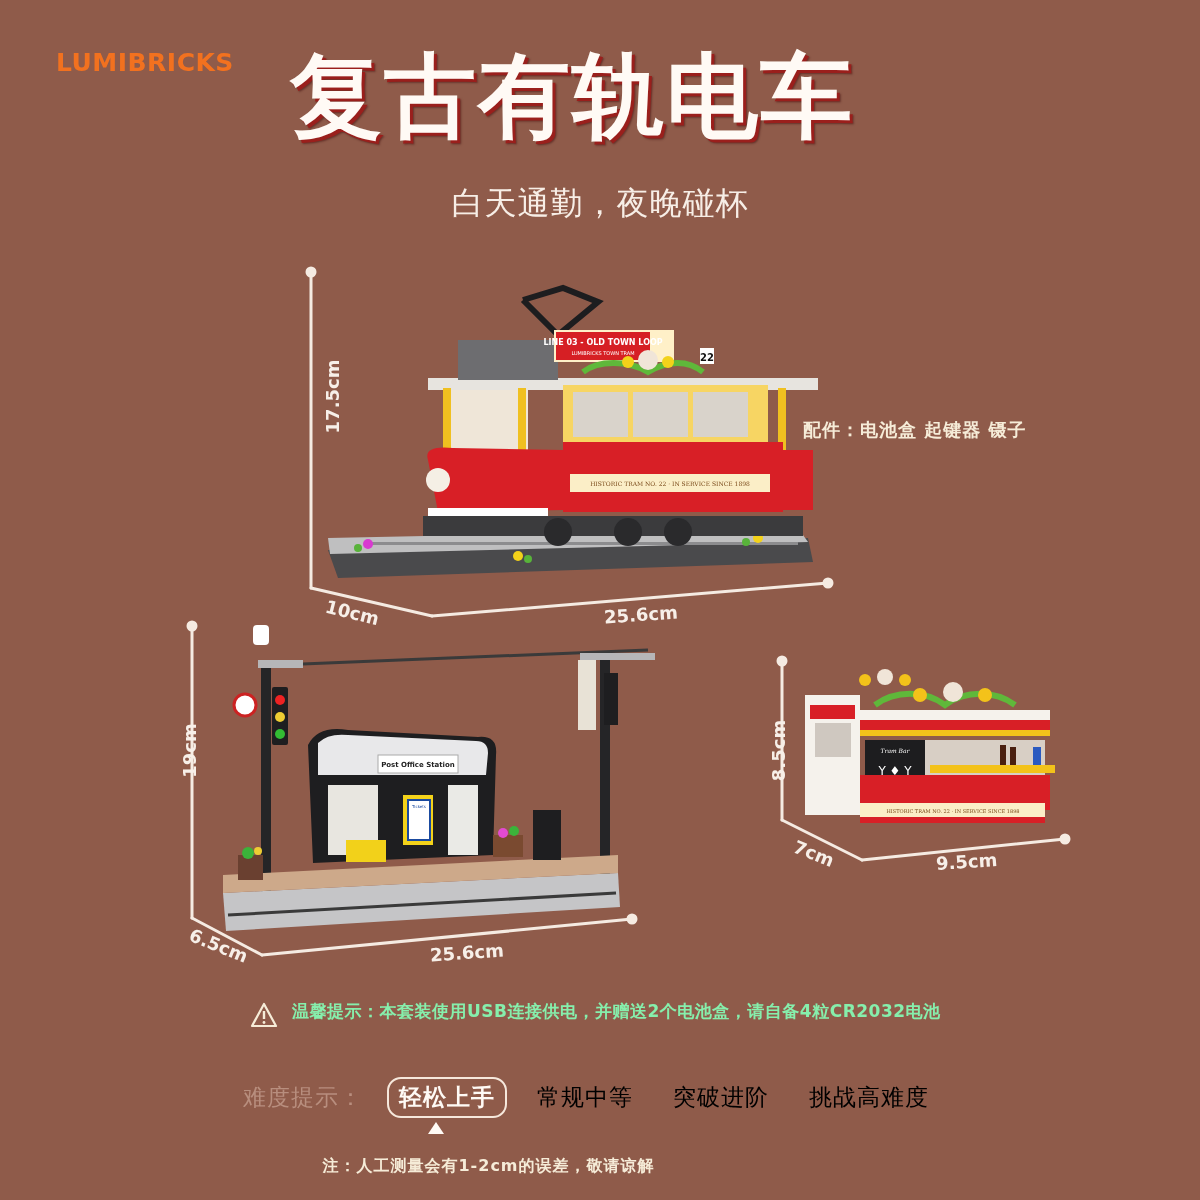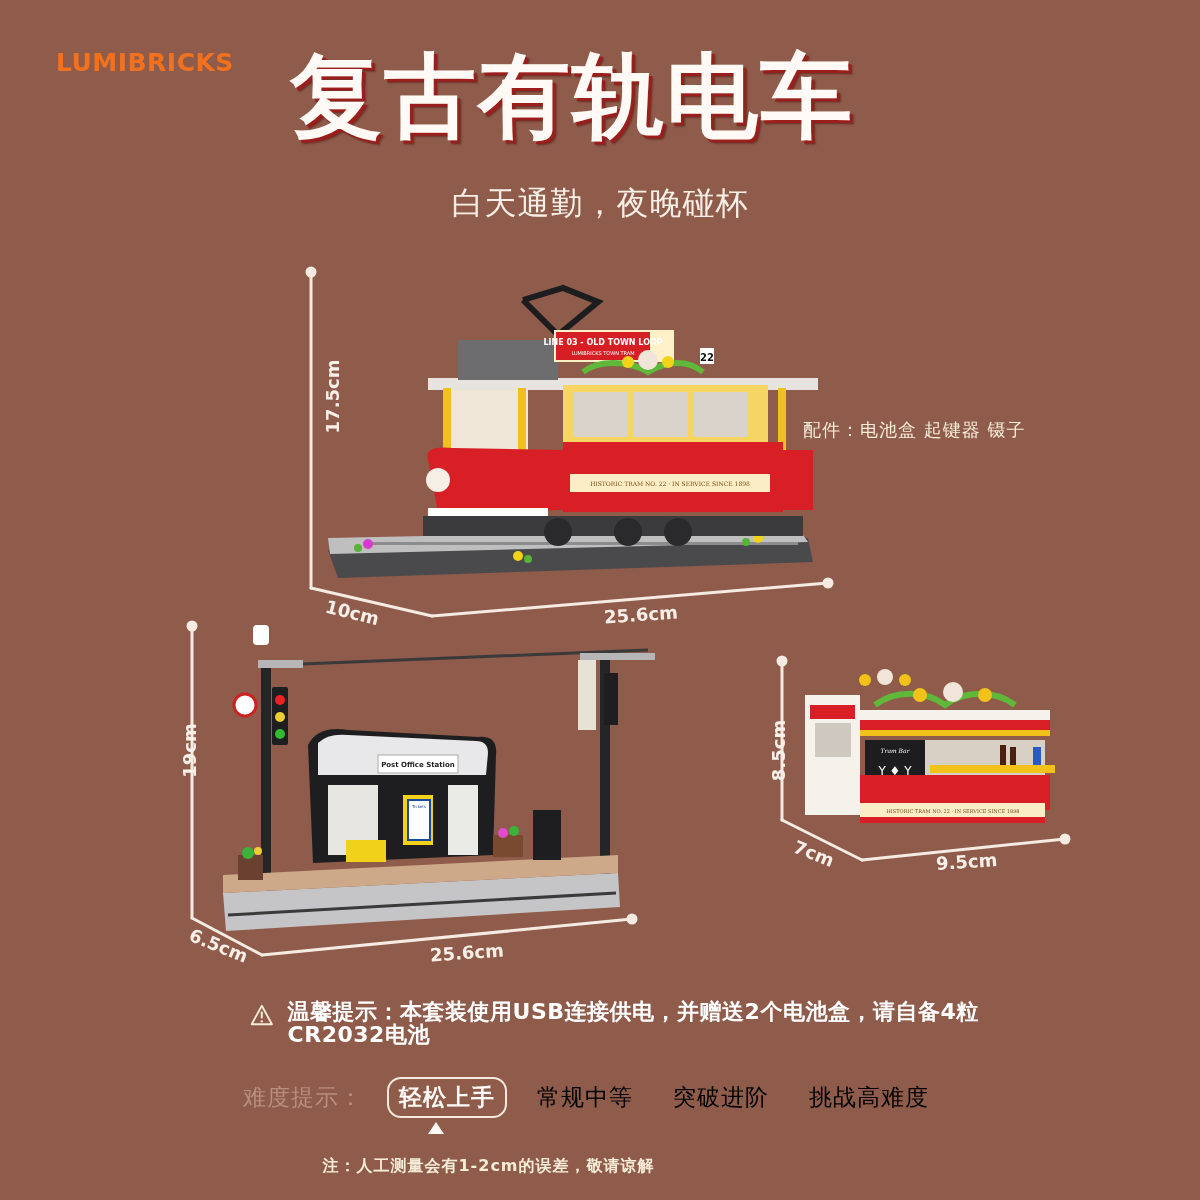--- a/index.html
+++ b/index.html
@@ -24,31 +24,31 @@
     color: #fffaf5; letter-spacing: 2px;
     text-shadow: 3px 3px 0 #9a1f1c, 4px 4px 2px rgba(60,10,10,0.5);
     white-space: nowrap;
   }
   .subtitle {
     left: 300px; top: 182px; width: 600px; text-align: center;
     font-size: 32px; color: #f7eee6; letter-spacing: 1px;
   }
   .accessories {
     left: 803px; top: 418px;
-    font-size: 18px; font-weight: normal; color: #f6ecd8; letter-spacing: 1px;
+    font-size: 18px; font-weight: bold; color: #f6ecd8; letter-spacing: 1px;
   }
   .dim-label { font-size: 18px; font-weight: bold; color: #f7efe8; white-space: nowrap; }
   .dim-vert { transform: rotate(-90deg); transform-origin: center; }
   svg.lines { position: absolute; left: 0; top: 0; }
   .notice {
     left: 250px; top: 1000px; width: 740px;
     display: flex; align-items: flex-start; gap: 14px;
   }
   .notice-icon { width: 28px; height: 26px; margin-top: 2px; }
-  .notice-text { font-size: 22px; font-weight: bold; line-height: 23px; color: #ffffff; letter-spacing: 0.5px; }
+  .notice-text { font-size: 17px; font-weight: bold; line-height: 23px; color: #86efac; letter-spacing: 0.5px; }
   .difficulty {
     left: 243px; top: 1075px; height: 44px;
     display: flex; align-items: center; font-size: 23px;
   }
   .diff-label { color: #b88e7e; margin-right: 24px; letter-spacing: 1px; }
   .diff-opt { color: #000000; letter-spacing: 1px; margin-right: 40px; }
   .diff-opt.active {
     color: #fffaf5; font-weight: bold; border: 2px solid #f6e8dc;
     border-radius: 14px; padding: 3px 10px; margin-right: 30px; position: relative; text-align: center;
   }

